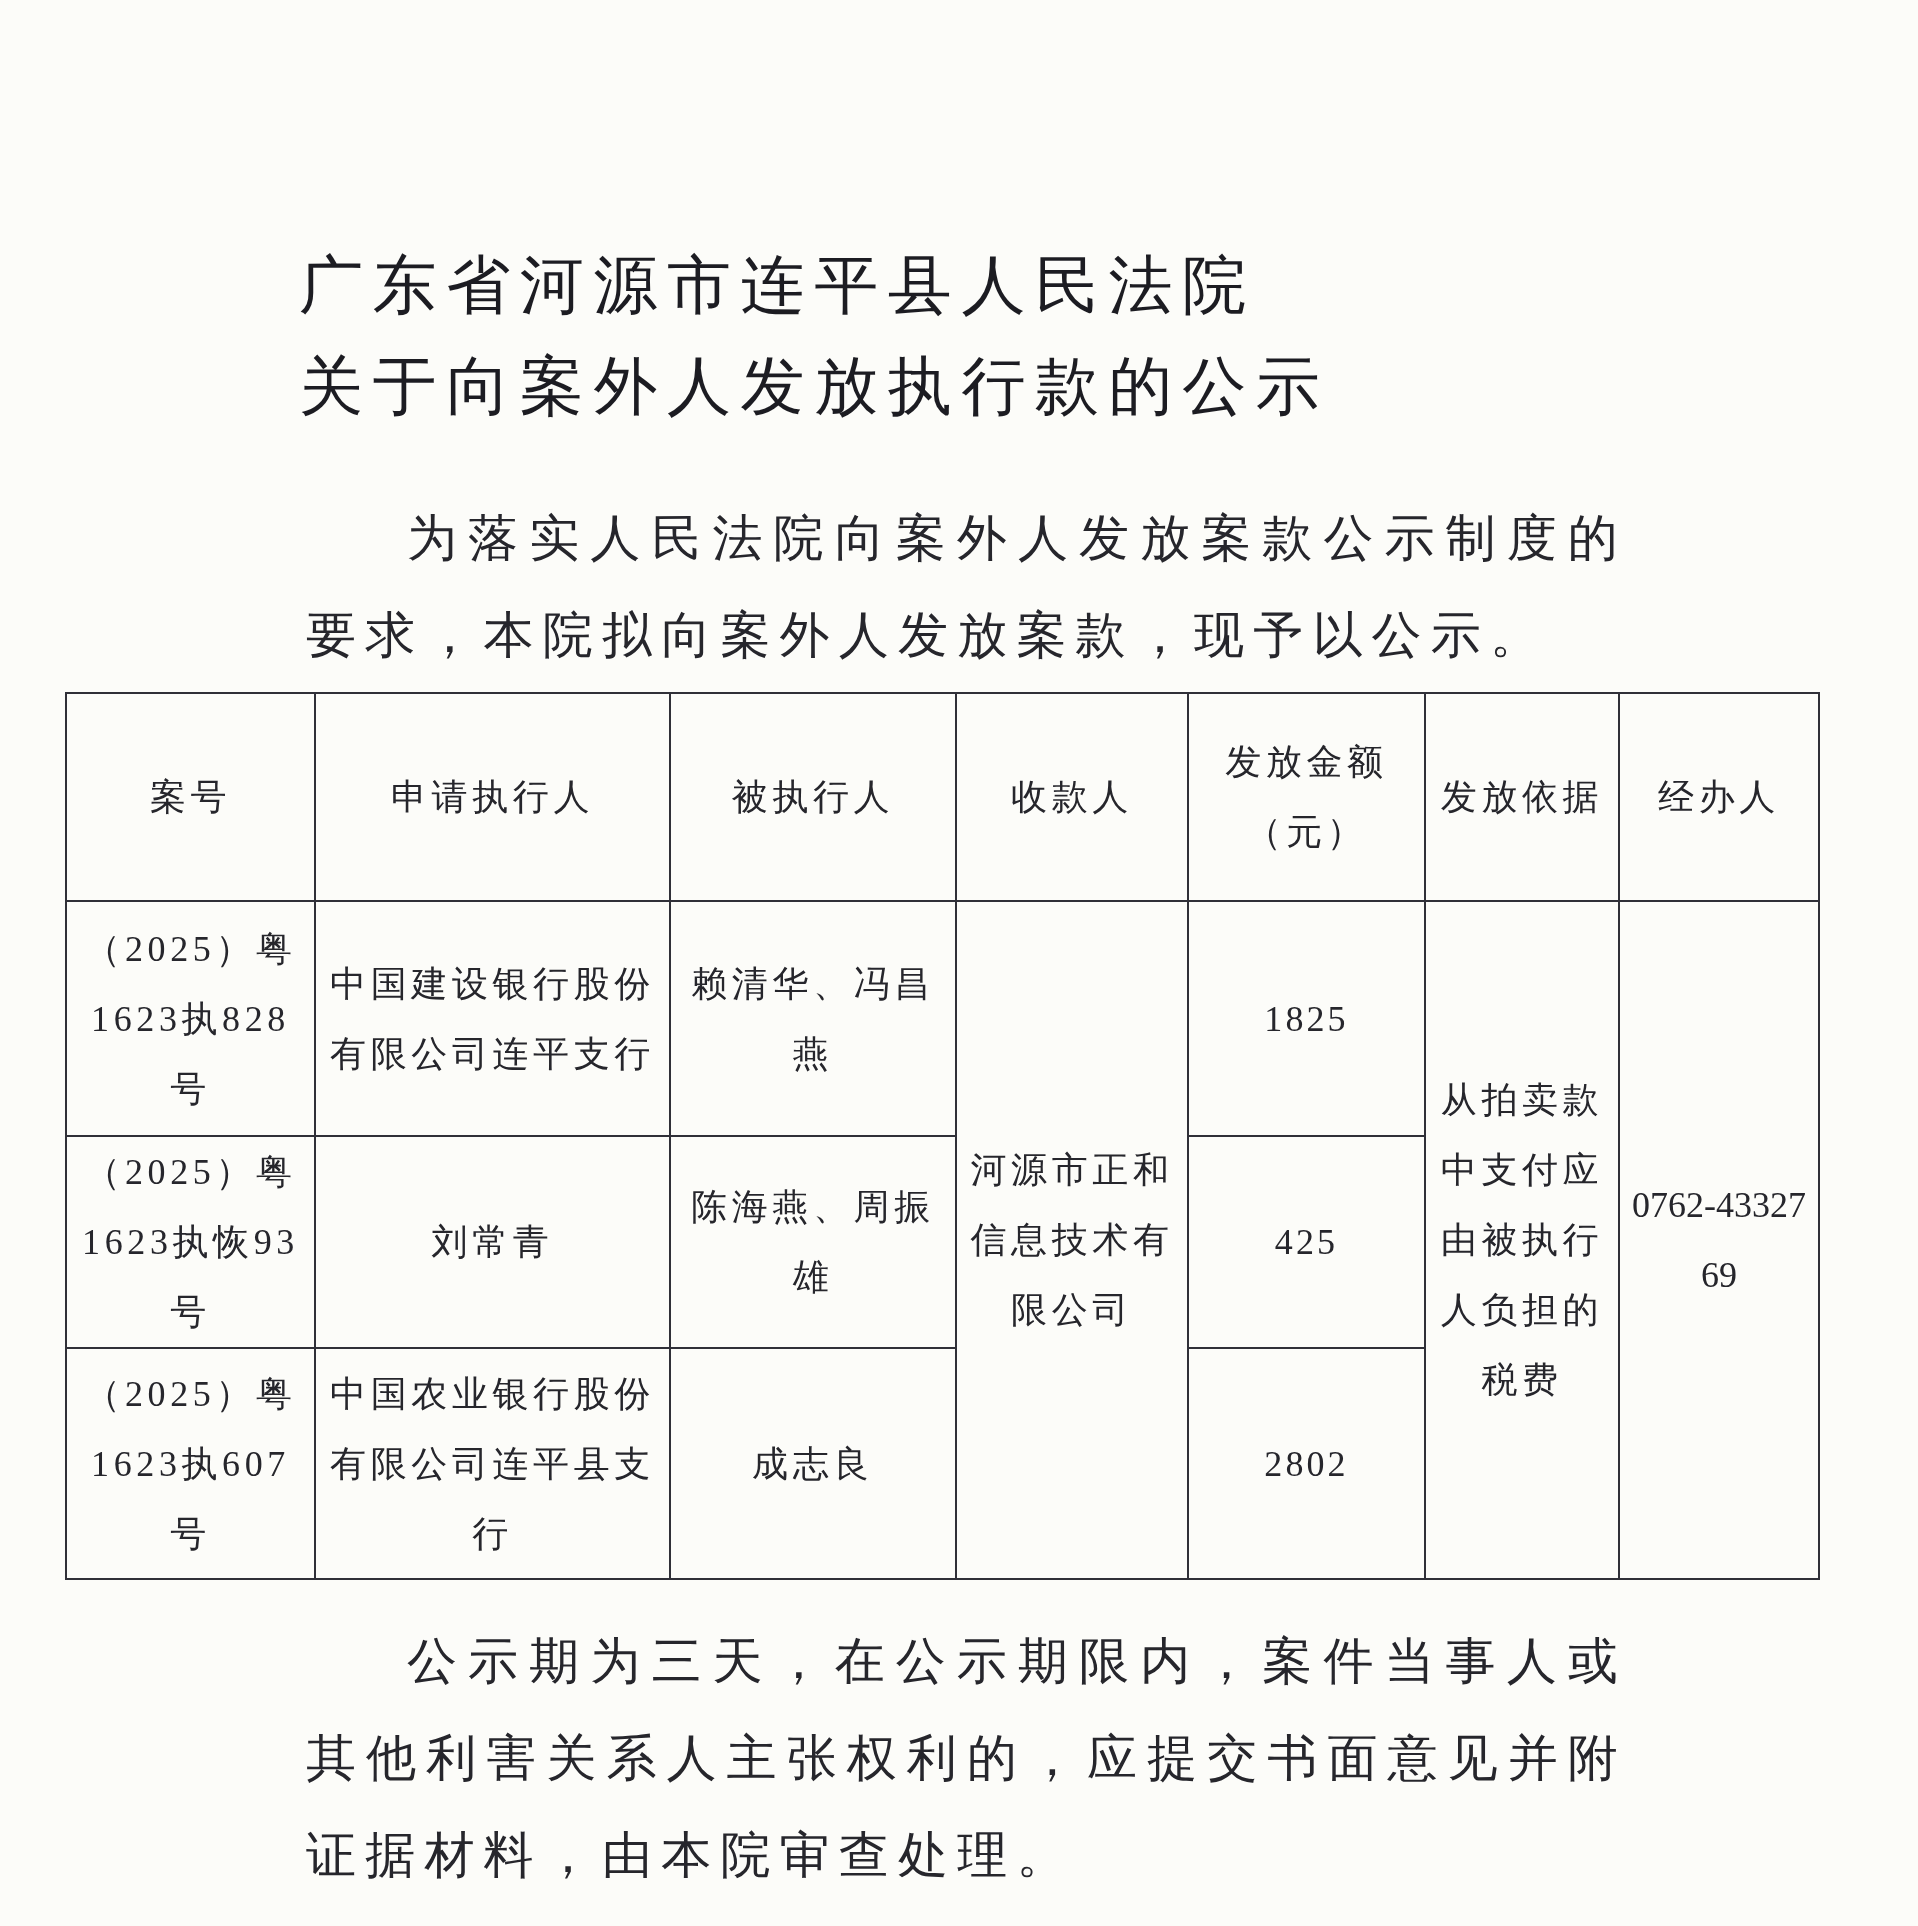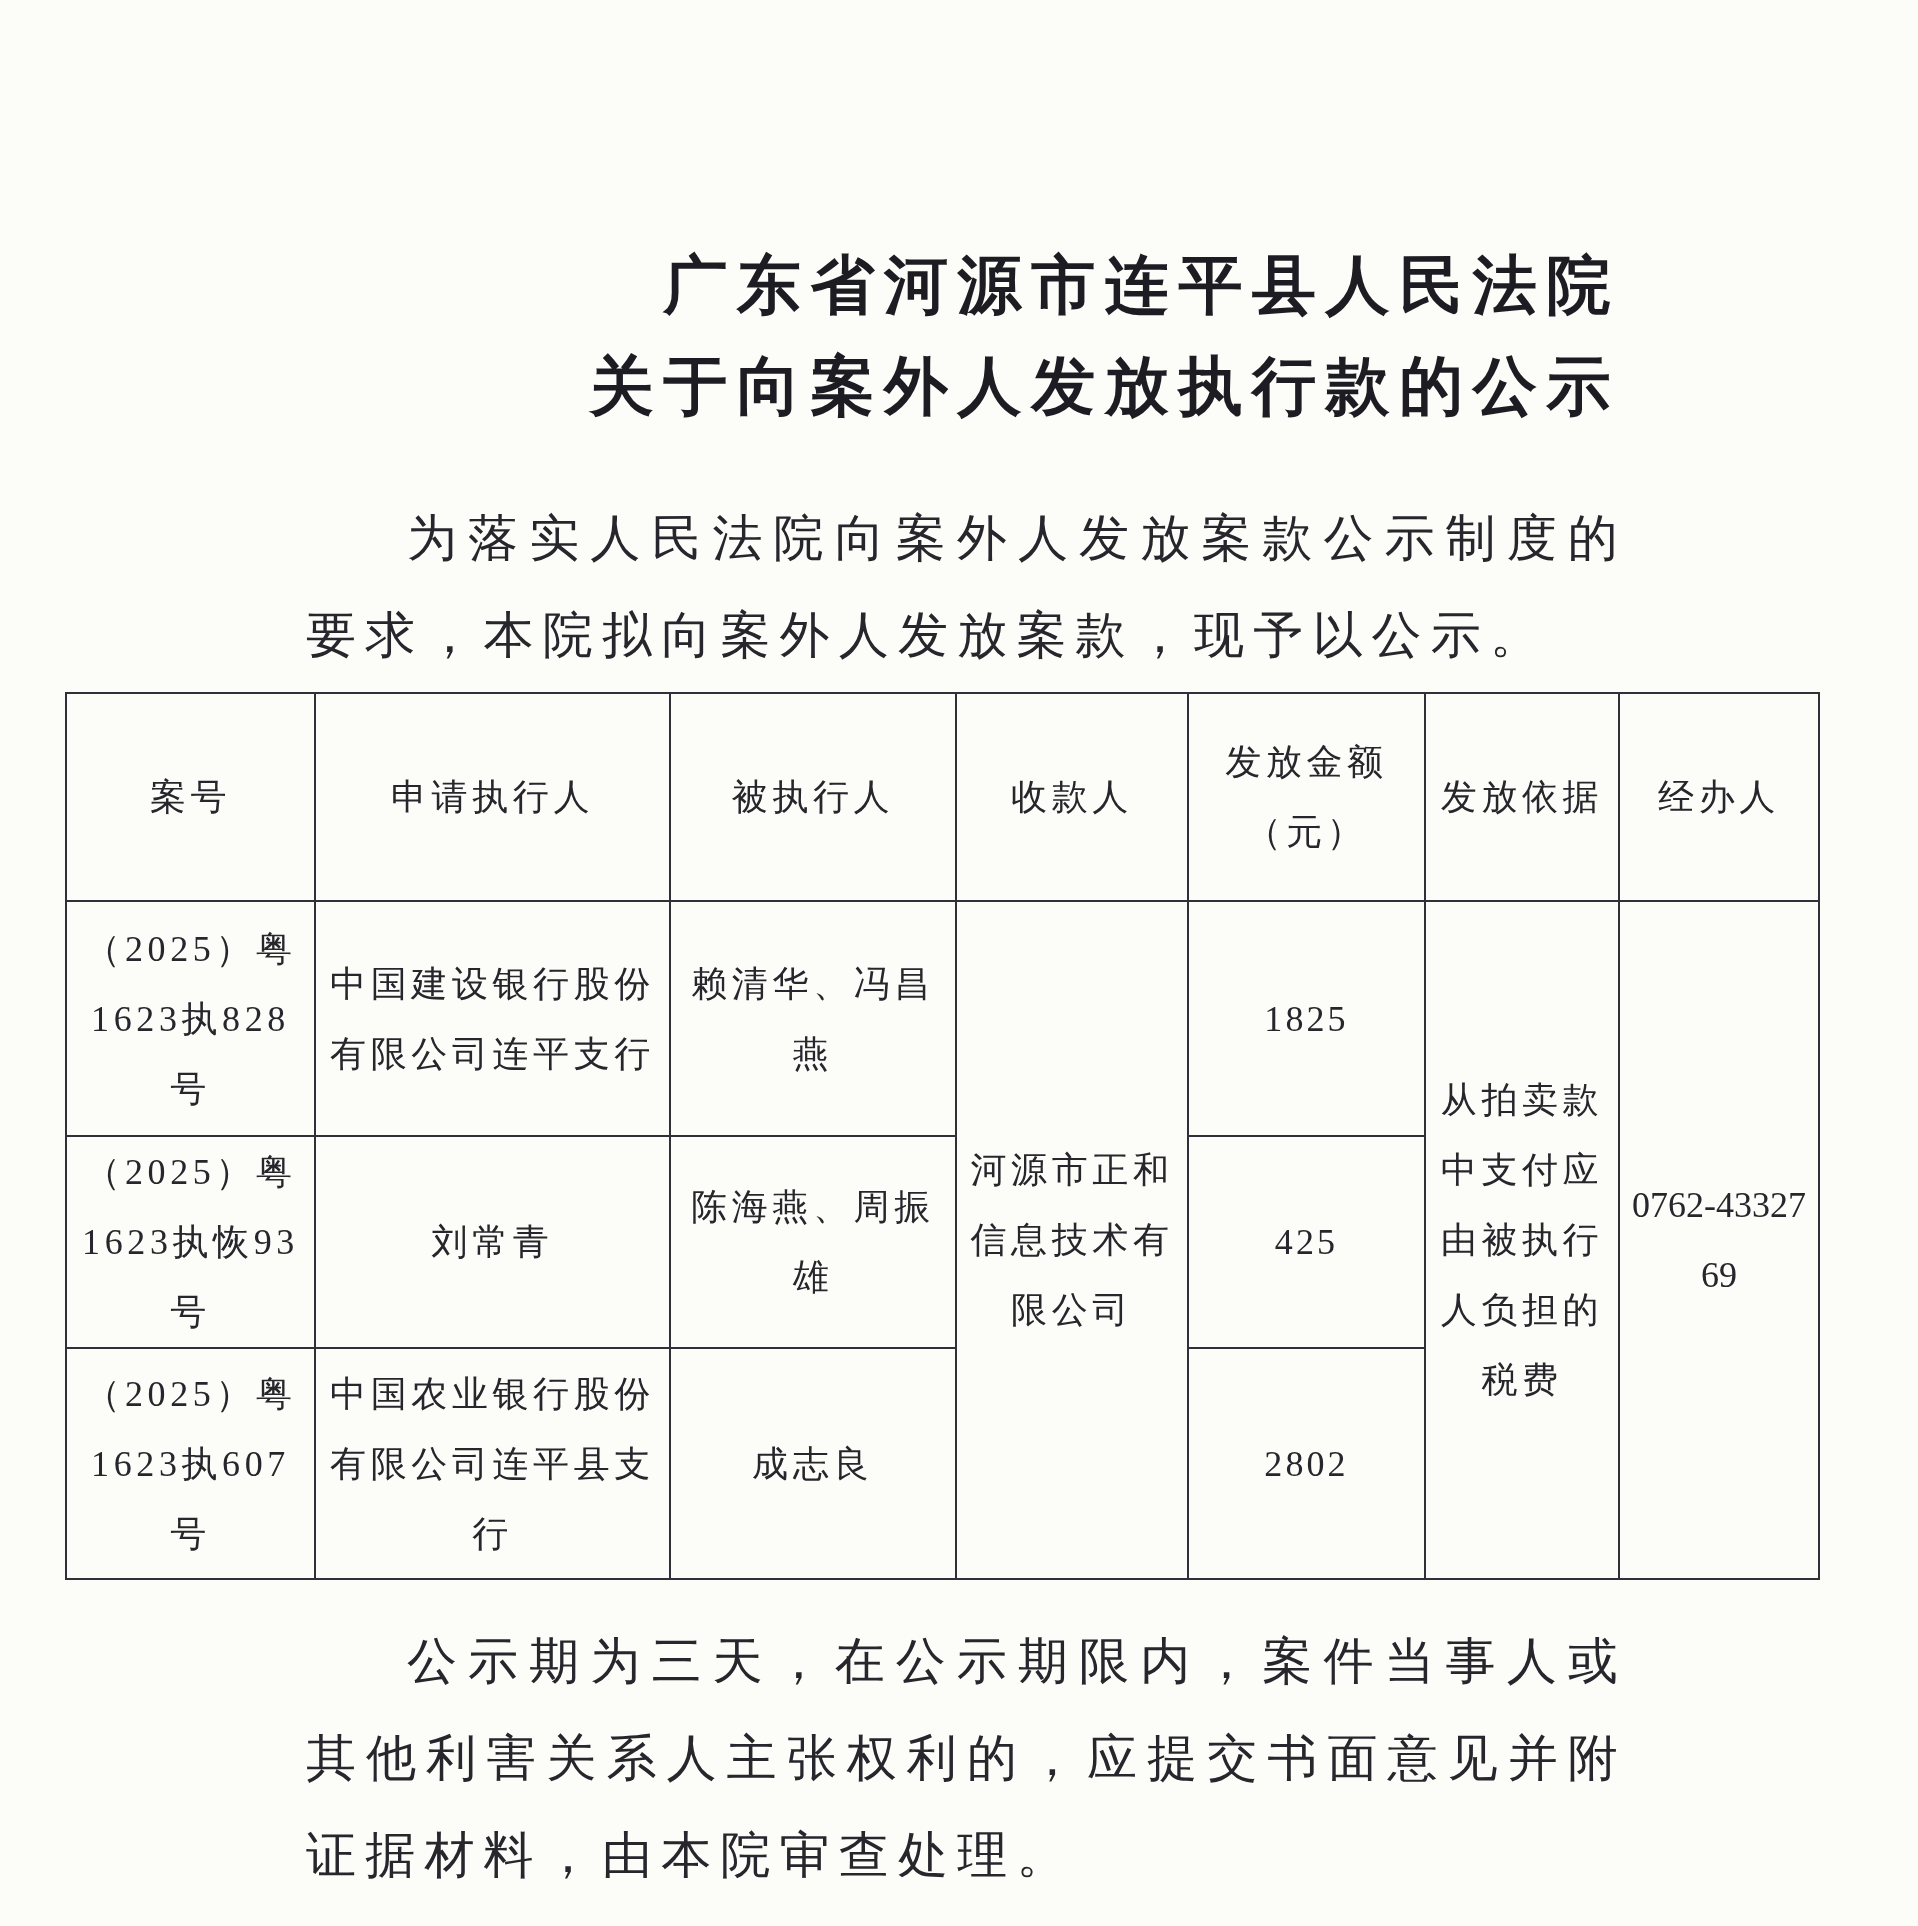--- a/index.html
+++ b/index.html
@@ -9,21 +9,21 @@
     font-family:"Liberation Serif","DejaVu Serif",serif;
   }
   .page{
     position:relative;width:1918px;height:2704px;
     background:#fcfcf9;overflow:hidden;
     color:#26262c;
   }
   
   .title-block{
     position:absolute;left:299px;top:235px;width:1321px;
-    text-align:right;font-weight:bold;color:#1c1c22;
+    text-align:left;font-weight:normal;color:#1c1c22;
     font-size:64px;line-height:101px;letter-spacing:9.6px;
   }
   
   .para{
     position:absolute;left:306px;width:1321px;
     font-size:50px;line-height:97px;letter-spacing:9.2px;
     text-indent:101px;text-align:justify;color:#26262c;
   }
   .para-intro{top:490px;}
   .para-review{top:1613px;}

